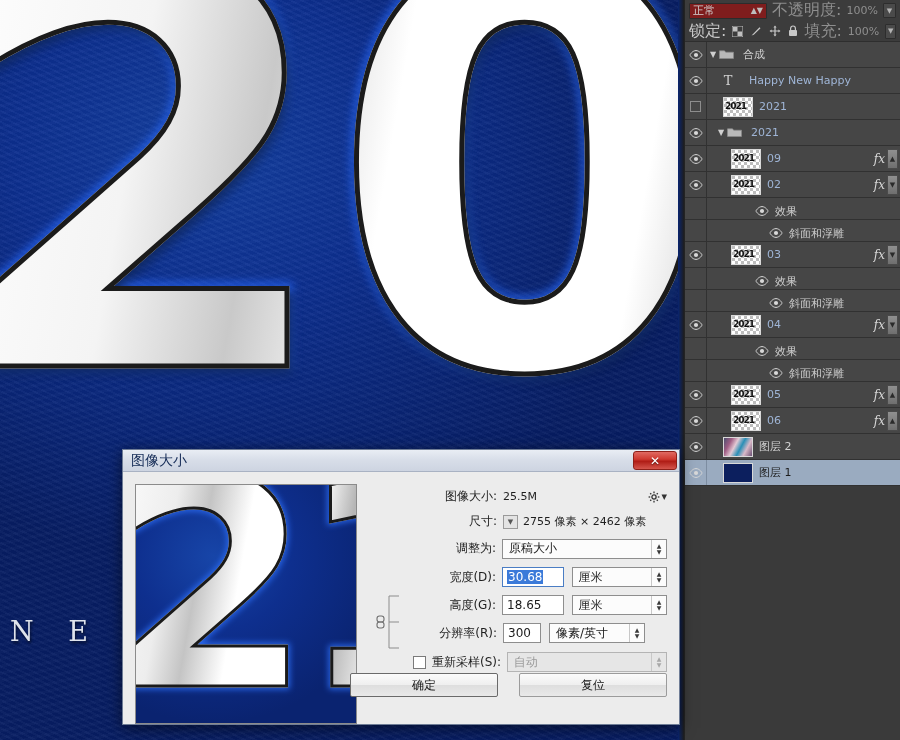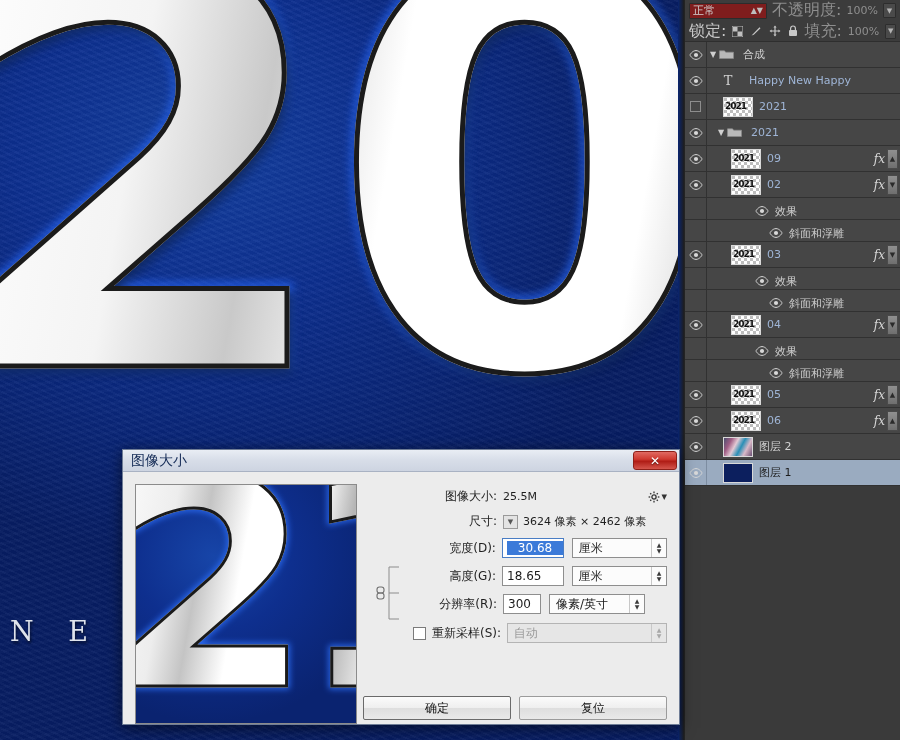--- a/index.html
+++ b/index.html
@@ -253,35 +253,35 @@
     color: #3a3a3a; font-size: 6px; line-height: 6px;
     border-left: 1px solid #c8c8c8;
   }
   .ps-input {
     height: 20px; background: #ffffff; border: 1px solid #8e8e8e;
     display: flex; align-items: center; padding: 0 4px;
     font-size: 12px; color: #1a1a1a;
   }
   .ps-input.focused { border: 1px solid #4a7dc4; }
   .ps-input .sel {
-    background: #3b7ad9; color: #ffffff; padding: 0 11px;
+    background: #3b7ad9; color: #ffffff; padding: 0 1px;
   }
   .ps-combo.disabled { background: #e6e6e6; border-color: #b4b4b4; color: #9a9a9a; }
   .ps-combo.disabled .spin { color: #a8a8a8; }
 
   .chain {
     position: absolute; left: 4px; top: 30px; width: 26px; height: 56px;
   }
   .chk {
     width: 13px; height: 13px; background: #fff; border: 1px solid #7a7a7a;
     margin-right: 6px;
   }
   .dlg-buttons {
-    position: absolute; right: 12px; bottom: 5px;
-    display: flex; gap: 8px;
+    position: absolute; right: 12px; bottom: 28px;
+    display: flex; gap: 21px;
   }
   .dlg-btn {
     width: 148px; height: 24px;
     background: linear-gradient(180deg,#fbfbfb 0%,#efefef 48%,#dedede 52%,#e9e9e9 100%);
     border: 1px solid #9b9b9b; border-radius: 2px;
     display: flex; align-items: center; justify-content: center;
     font-size: 12px; color: #141414;
   }
   .dlg-btn.primary { border: 1px solid #6a6a6a; }
 </style>
@@ -656,23 +656,31 @@
                 </g>
               </svg>
             <span class="gear-dot">▾</span>
           </div>
         </div>
 
         <div class="frow">
           <div class="flabel w-lab">尺寸:</div>
           <div class="f-gap"></div>
           <div class="tiny-btn">▼</div>
-          <div class="sz-val">3624 像素 × 2462 像素</div>
+          <div class="sz-val">2755 像素 × 2462 像素</div>
         </div>
 
+        <div class="frow" style="height:29px">
+          <div class="flabel w-lab">调整为:</div>
+          <div class="f-gap"></div>
+          <div class="ps-combo" style="width:166px">
+            <span>原稿大小</span>
+            <span class="spin">▲<br>▼</span>
+          </div>
+        </div>
 
         <div style="position:relative">
           <div class="chain">
             <svg width="26" height="58" viewBox="0 0 26 58">
               <path d="M14 3 H24" stroke="#8c8c8c" stroke-width="1" fill="none"></path>
               <path d="M14 3 V55" stroke="#8c8c8c" stroke-width="1" fill="none"></path>
               <path d="M14 55 H24" stroke="#8c8c8c" stroke-width="1" fill="none"></path>
               <path d="M14 29 H24" stroke="#8c8c8c" stroke-width="1" fill="none"></path>
               <rect x="2" y="23" width="7" height="6" rx="2.5" fill="none" stroke="#6f6f6f" stroke-width="1.1"></rect>
               <rect x="2" y="29" width="7" height="6" rx="2.5" fill="none" stroke="#6f6f6f" stroke-width="1.1"></rect>

